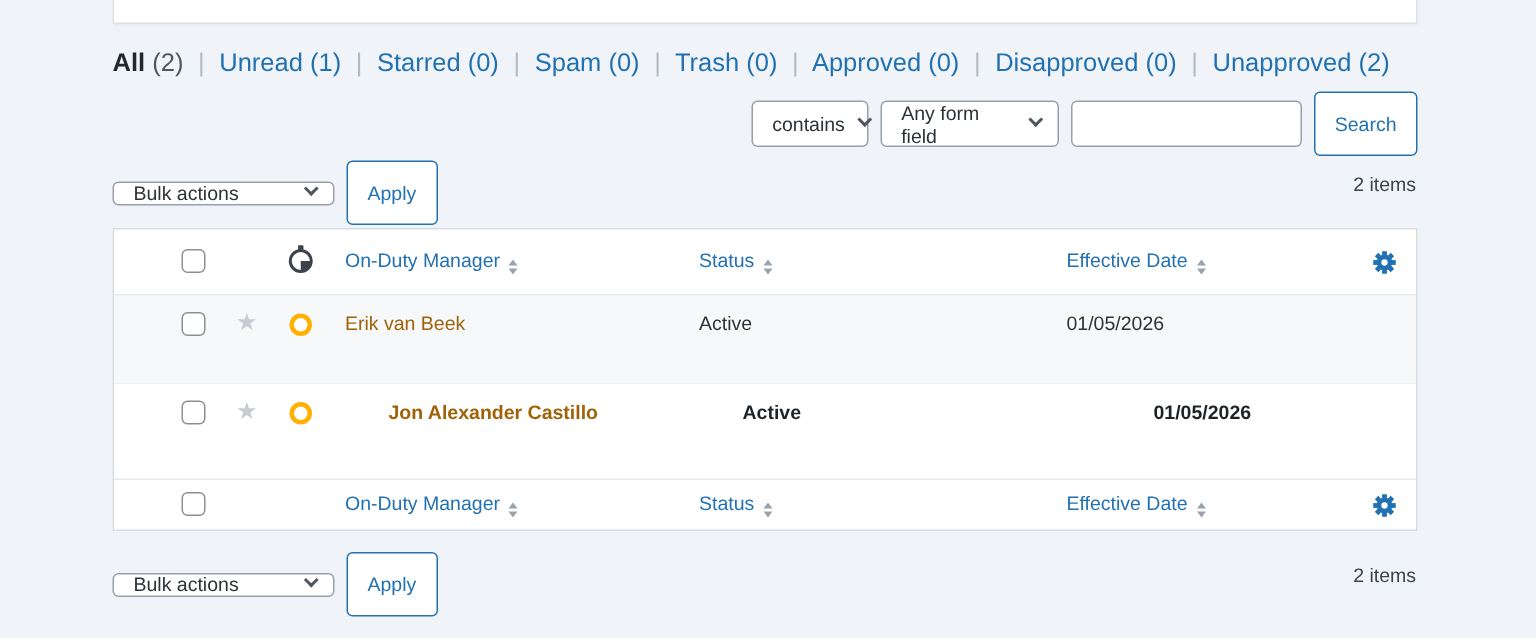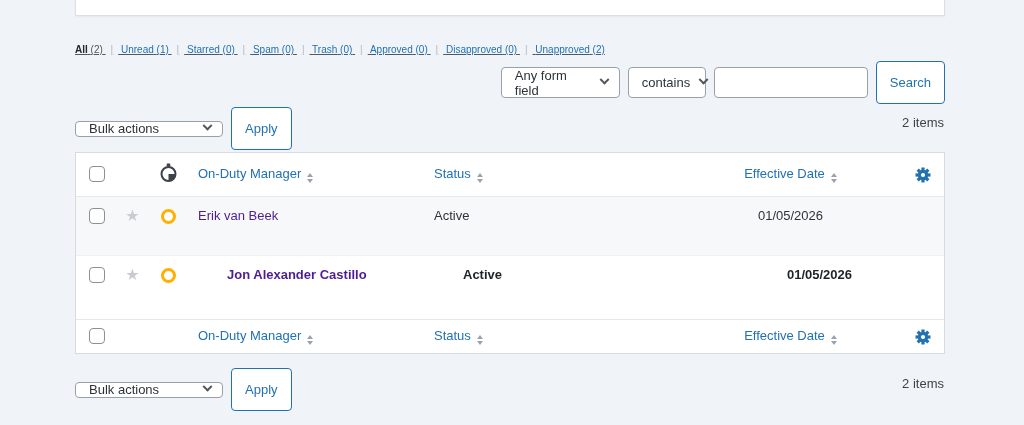--- a/index.html
+++ b/index.html
@@ -15,21 +15,21 @@
   .content { position:absolute; left:75px; width:870px; }
 
   
   .top-panel {
     position:absolute; left:75px; top:-12px; width:870px; height:28px;
     background:#fff; border:1px solid #dcdfe6;
     box-shadow:0 1px 2px rgba(0,0,0,0.05);
   }
 
   
-  .filter-bar { top:44px; font-size:10px; color:#50575e; white-space:nowrap;text-decoration:underline; }
+  .filter-bar { top:32px; font-size:17px; color:#50575e; white-space:nowrap; }
   .filter-item { color:#2271b1; text-decoration:none; cursor:pointer; }
   .filter-item.active { color:#23282d; font-weight:bold; }
   .filter-item.active .count { font-weight:normal; color:#50575e; }
   .filter-sep { color:#b4bac1; margin:0 5px; }
 
   
   .search-row { position:absolute; right:79px; top:61px; display:flex; gap:8px; align-items:center; }
   .fake-select {
     height:31px; background:#fff; border:1px solid #97a0ab; border-radius:4px;
     display:flex; align-items:center; justify-content:space-between;
@@ -55,46 +55,46 @@
   .sel-bulk { width:148px; height:16px; }
   .items-count { position:absolute; right:80px; color:#3c434a; }
   .items-top { top:115px; }
   .items-bottom { top:376px; }
 
   
   .table {
     position:absolute; left:75px; top:152px; width:870px;
     background:#fff; border:1px solid #d7dce2;
   }
-  .trow { display:flex; align-items:flex-start; }
+  .trow { display:flex; align-items:flex-start;padding-left:32px; }
   .cell { flex:none; }
   .c-check { width:41px; padding-left:13px; }
   .c-star  { width:31px; display:flex; justify-content:center; }
   .c-icon  { width:41px; display:flex; justify-content:center; }
   .c-name  { width:245px; padding-left:9px; }
   .c-status{ width:245px; }
-  .c-date  { flex:1 1 auto;text-align:center; }
+  .c-date  { flex:1 1 auto; }
   .c-gear  { width:42px; display:flex; justify-content:center; }
 
   .thead { height:44px; border-bottom:1px solid #e4e7eb; }
   .thead .cell, .tfoot .cell { padding-top:13px; }
   .thead .c-icon { padding-top:9px; }
   .tfoot { height:34px; border-top:1px solid #e4e7eb; }
   .tfoot .cell { padding-top:8px; }
   .col-label { color:#2271b1; font-size:13px; text-decoration:none; cursor:pointer; }
 
   .sort { display:inline-flex; flex-direction:column; gap:2px; margin-left:6px; vertical-align:1px; }
   .sort i { width:0; height:0; border-left:3.5px solid transparent; border-right:3.5px solid transparent; }
   .sort .up { border-bottom:4px solid #9aa3ac; }
   .sort .down { border-top:4px solid #9aa3ac; }
 
   .row1 { height:58px; background:#f6f8fa; }
   .row2 { height:64px; background:#fff; border-top:1px solid #eef1f4; }
   .drow .cell { padding-top:11px; }
-  .name-link { color:#4c1d95; text-decoration:none; cursor:pointer; }
+  .name-link { color:#a16207; text-decoration:none; cursor:pointer; }
   .bold-row .name-link, .bold-row .c-status, .bold-row .c-date { font-weight:bold;margin-left:29px; }
   .bold-row .c-status, .bold-row .c-date { color:#1d2327; }
 
   .checkbox {
     width:16px; height:16px; background:#fff; border:1px solid #8c8f94; border-radius:4px;
     display:inline-block; cursor:pointer;
   }
   .star { color:#c8ccd1; font-size:16px; line-height:16px; cursor:pointer; }
   .ring {
     width:15px; height:15px; border:3px solid #ffb000; border-radius:50%;
@@ -119,26 +119,26 @@
   <span class="filter-item"><span>Trash</span> <span>(0)</span></span>
   <span class="filter-sep">|</span>
   <span class="filter-item"><span>Approved</span> <span>(0)</span></span>
   <span class="filter-sep">|</span>
   <span class="filter-item"><span>Disapproved</span> <span>(0)</span></span>
   <span class="filter-sep">|</span>
   <span class="filter-item"><span>Unapproved</span> <span>(2)</span></span>
 </div>
 
 <div class="search-row">
+  <div class="fake-select sel-operator">
+    <span>contains</span>
+    <span class="chev"></span>
+  </div>
   <div class="fake-select sel-field">
     <span>Any form field</span>
-    <span class="chev"></span>
-  </div>
-  <div class="fake-select sel-operator">
-    <span>contains</span>
     <span class="chev"></span>
   </div>
   <input class="search-input" type="text" value="" style="">
   <button class="btn">Search</button>
 </div>
 
 <div class="bulk-row bulk-top">
   <div class="fake-select sel-bulk">
     <span>Bulk actions</span>
     <span class="chev"></span>

